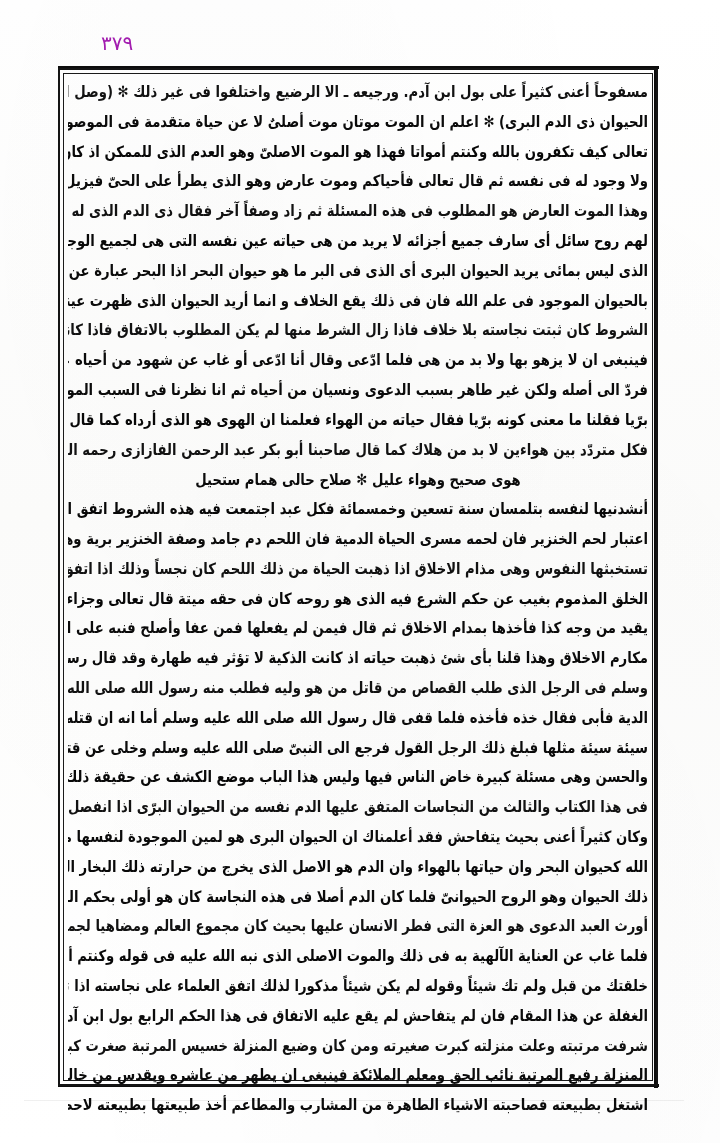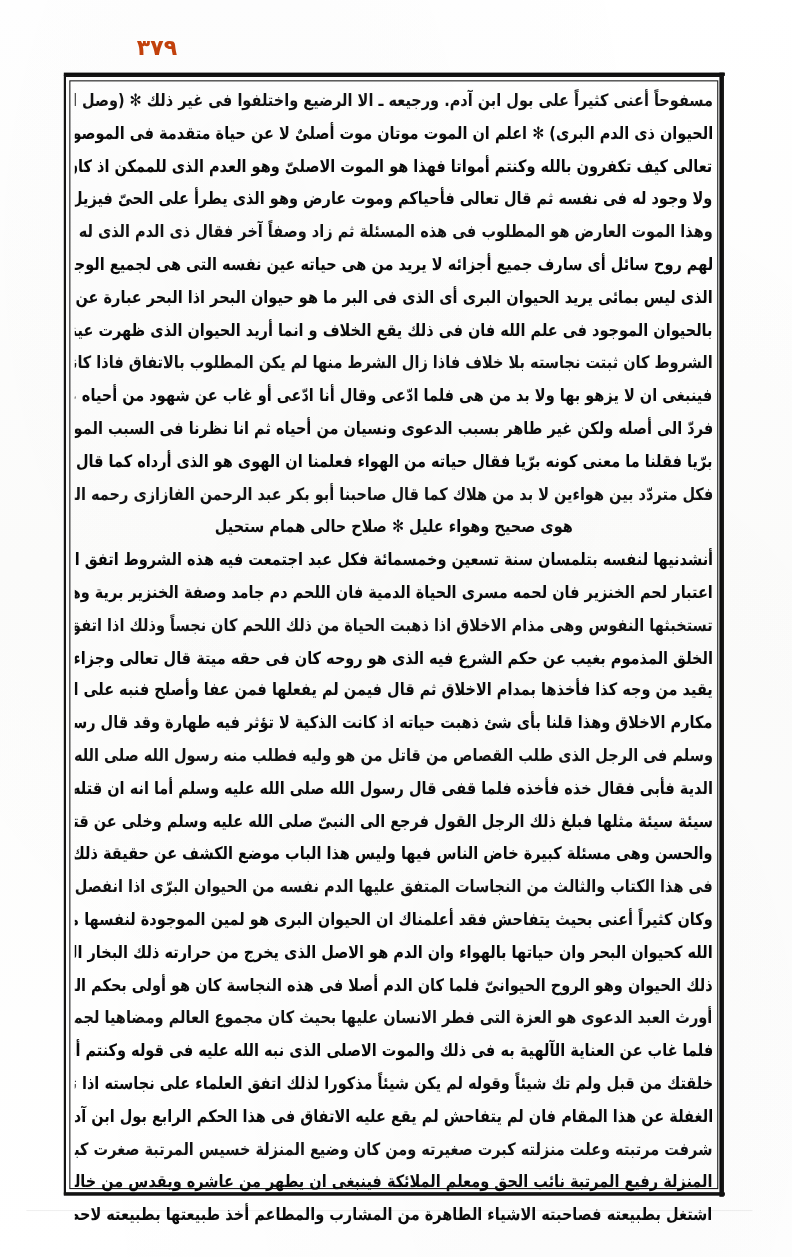--- a/index.html
+++ b/index.html
@@ -32,26 +32,26 @@
       linear-gradient(180deg, #ffffff 0%, #fcfcfb 45%, #ffffff 100%);
     pointer-events: none;
   }
 
   
   .folio-number {
     position: absolute;
     left: 101px;
     top: 33px;
     width: 60px;
-    text-align: right;
+    text-align: left;
     font-family: "DejaVu Sans", sans-serif;
     font-size: 20px;
-    font-weight: 700;
+    font-weight: 400;
     letter-spacing: 0.5px;
-    color: #c2410c;
+    color: #a21caf;
     direction: rtl;
     line-height: 1;
   }
 
   
   .text-frame {
     position: absolute;
     left: 58px;
     top: 68px;
     width: 600px;

